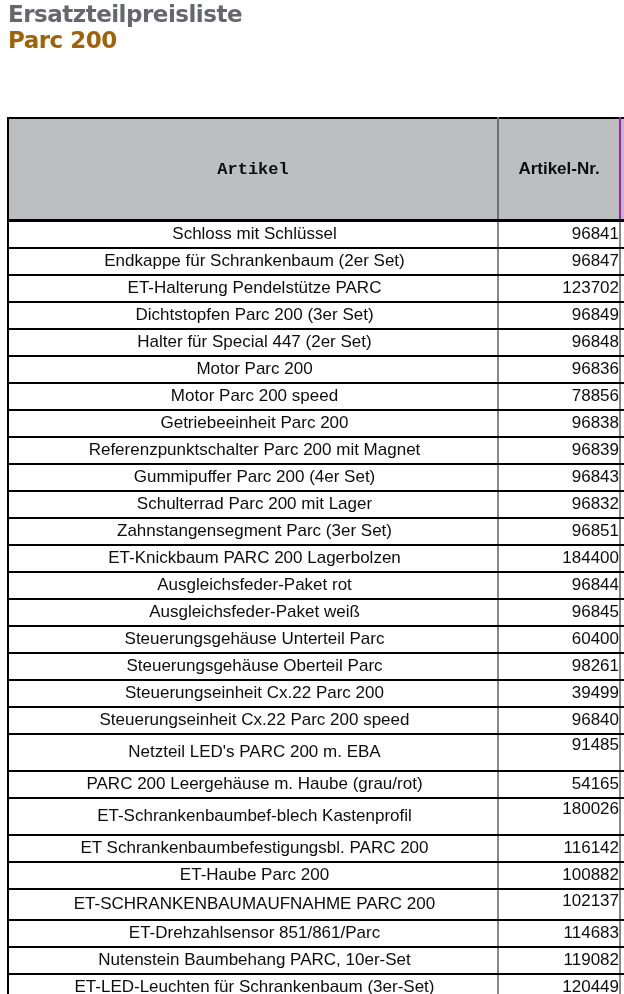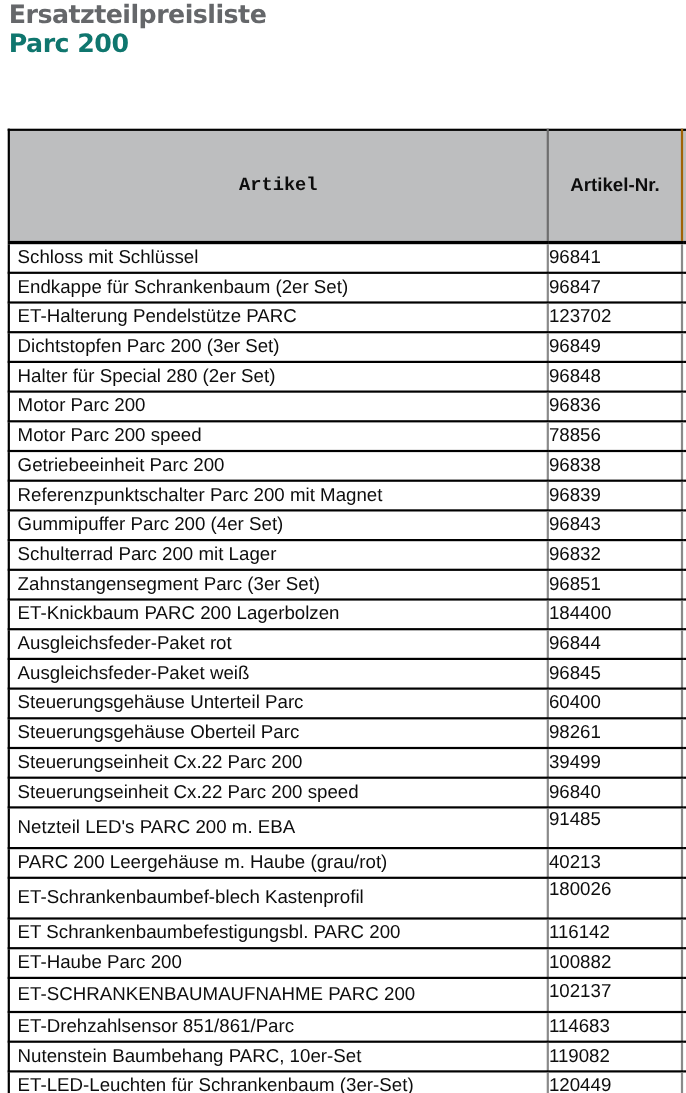--- a/index.html
+++ b/index.html
@@ -30,21 +30,21 @@
   }
   .doc-subtitle {
     position: absolute;
     left: 8px;
     top: 27px;
     font-family: "DejaVu Sans", sans-serif;
     font-weight: 700;
     font-size: 23px;
     line-height: 26px;
     letter-spacing: -0.5px;
-    color: #0f766e;
+    color: #a16207;
     white-space: nowrap;
   }
 
   
   table.price-table {
     position: absolute;
     left: 7px;
     top: 117px;
     width: 700px;          
     border-collapse: collapse;
@@ -65,21 +65,21 @@
     text-align: center;
     vertical-align: middle;
     padding: 0;
   }
   thead th.h-artikel {
     border-left: 2px solid var(--grid-dark, #000);
     border-right: 2px solid #6e6e6e;
     font-family: Liberation Mono, monospace;
   }
   thead th.h-nr {
-    border-right: 2px solid #a16207;
+    border-right: 2px solid #a21caf;
   }
   thead th.h-cut {
     border-right: none;
   }
 
   tbody tr { height: 27px; }
   tbody tr.tall { height: 31px; }
 
   tbody td {
     border-top: 2px solid var(--grid-dark, #000);
@@ -89,24 +89,25 @@
     vertical-align: middle;
     padding: 0;
     overflow: hidden;
     white-space: nowrap;
   }
   td.cell-artikel {
     border-left: 2px solid var(--grid-dark, #000);
     border-right: 2px solid var(--grid-gray, #8a8a8a);
     padding-left: 7px;
     padding-right: 4px;
+    text-align: center;
   }
   td.cell-nr {
     border-right: 2px solid var(--grid-gray, #8a8a8a);
-    text-align: left;
+    text-align: right;
   }
   td.cell-cut {
     border-right: none;
   }
   td.cell-nr.num-bottom {
     vertical-align: bottom;
     padding-bottom: 15px;
   }
   td.cell-nr.num-top {
     vertical-align: top;
@@ -155,21 +156,21 @@
         <td class="cell-artikel">ET-Halterung Pendelstütze PARC</td>
         <td class="cell-nr">123702</td>
         <td class="cell-cut"></td>
       </tr>
       <tr>
         <td class="cell-artikel">Dichtstopfen Parc 200 (3er Set)</td>
         <td class="cell-nr">96849</td>
         <td class="cell-cut"></td>
       </tr>
       <tr>
-        <td class="cell-artikel">Halter für Special 280 (2er Set)</td>
+        <td class="cell-artikel">Halter für Special 447 (2er Set)</td>
         <td class="cell-nr">96848</td>
         <td class="cell-cut"></td>
       </tr>
       <tr>
         <td class="cell-artikel">Motor Parc 200</td>
         <td class="cell-nr">96836</td>
         <td class="cell-cut"></td>
       </tr>
       <tr>
         <td class="cell-artikel">Motor Parc 200 speed</td>
@@ -236,21 +237,21 @@
         <td class="cell-nr">96840</td>
         <td class="cell-cut"></td>
       </tr>
       <tr class="tall">
         <td class="cell-artikel">Netzteil LED's PARC 200 m. EBA</td>
         <td class="cell-nr num-bottom">91485</td>
         <td class="cell-cut"></td>
       </tr>
       <tr>
         <td class="cell-artikel">PARC 200 Leergehäuse m. Haube (grau/rot)</td>
-        <td class="cell-nr">40213</td>
+        <td class="cell-nr">54165</td>
         <td class="cell-cut"></td>
       </tr>
       <tr class="tall">
         <td class="cell-artikel">ET-Schrankenbaumbef-blech Kastenprofil</td>
         <td class="cell-nr num-bottom">180026</td>
         <td class="cell-cut"></td>
       </tr>
       <tr>
         <td class="cell-artikel">ET Schrankenbaumbefestigungsbl. PARC 200</td>
         <td class="cell-nr">116142</td>

